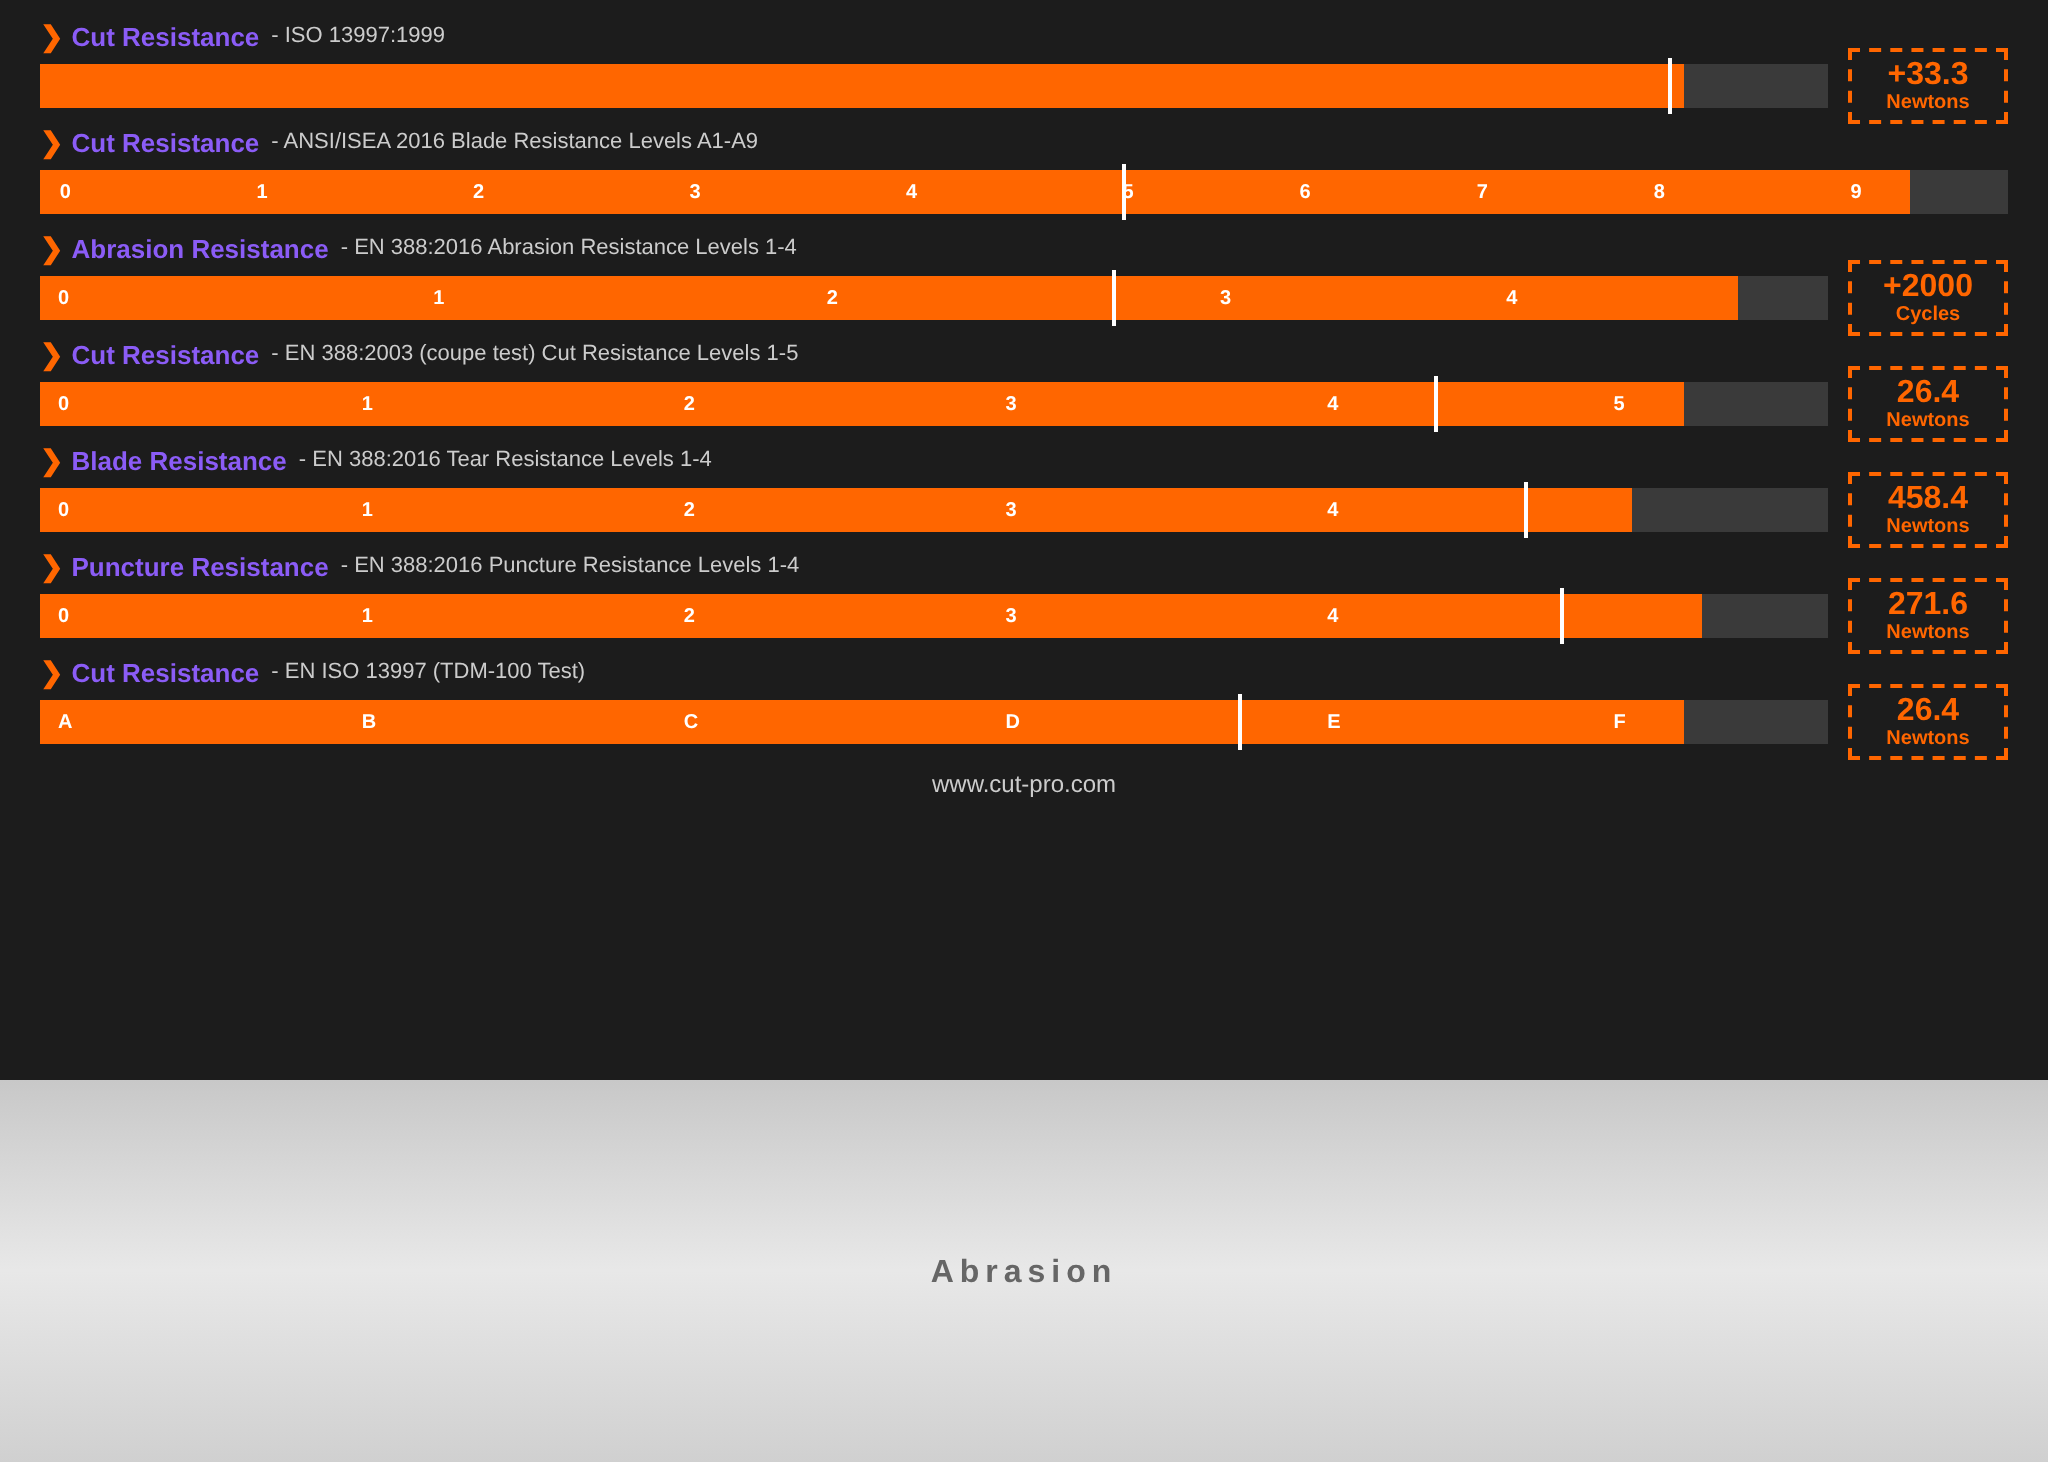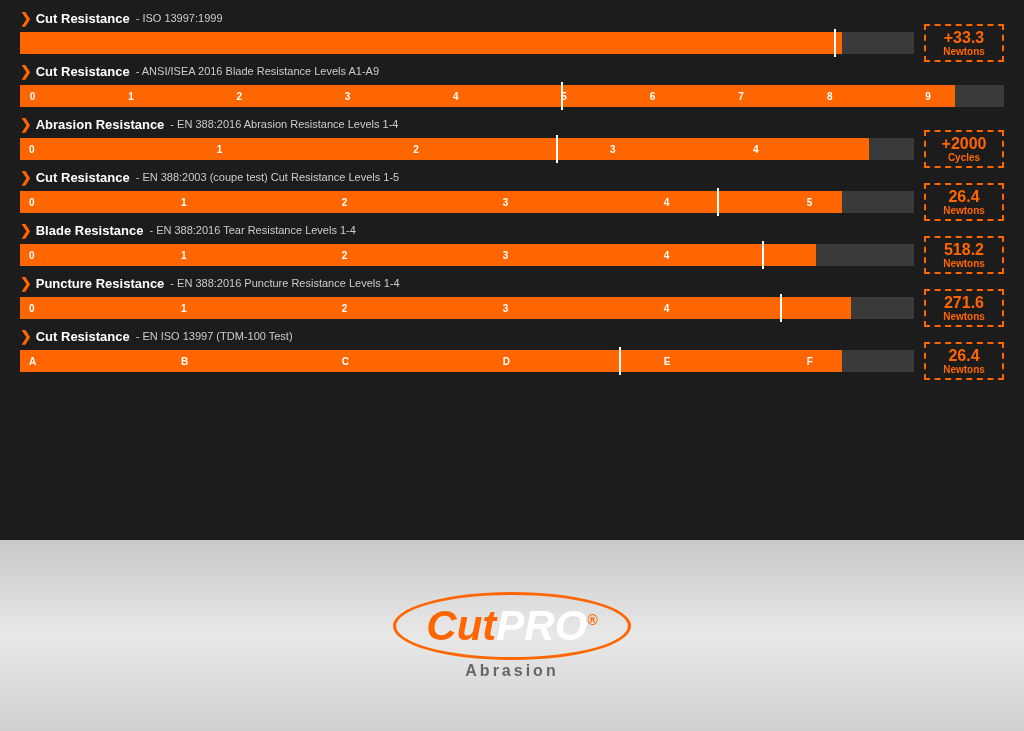--- a/index.html
+++ b/index.html
@@ -39,21 +39,21 @@
     }
 
     .chevron {
       color: #ff6600;
       font-size: 14px;
       margin-right: 4px;
       font-weight: bold;
     }
 
     .row-title {
-      color: #ffffff;
+      color: #8b5cf6;
       font-size: 13px;
       font-weight: bold;
     }
 
     .row-subtitle {
       color: #cccccc;
       font-size: 11px;
       margin-left: 6px;
     }
 
@@ -267,21 +267,21 @@
         <div class="bar-container">
           <div class="bar-track">
             <div class="bar-fill" style="width: 89%;"></div>
             <span class="bar-label" style="left: 1%;">0</span>
             <span class="bar-label" style="left: 18%;">1</span>
             <span class="bar-label" style="left: 36%;">2</span>
             <span class="bar-label" style="left: 54%;">3</span>
             <span class="bar-label" style="left: 72%;">4</span>
             <div class="bar-marker" style="left: 83%;"></div>
           </div>
-          <div class="value-box"><span>518.2</span><span class="value-unit">Newtons</span></div>
+          <div class="value-box"><span>458.4</span><span class="value-unit">Newtons</span></div>
         </div>
       </div>
       <div class="row">
         <div class="row-header">
           <span class="chevron">❯</span>
           <span class="row-title">Puncture Resistance</span>
           <span class="row-subtitle">- EN 388:2016 Puncture Resistance Levels 1-4</span>
         </div>
         <div class="bar-container">
           <div class="bar-track">
@@ -310,25 +310,20 @@
             <span class="bar-label" style="left: 36%;">C</span>
             <span class="bar-label" style="left: 54%;">D</span>
             <span class="bar-label" style="left: 72%;">E</span>
             <span class="bar-label" style="left: 88%;">F</span>
             <div class="bar-marker" style="left: 67%;"></div>
           </div>
           <div class="value-box"><span>26.4</span><span class="value-unit">Newtons</span></div>
         </div>
       </div>
     </div>
+  <div class="website">www.cut-pro.com</div>
 </div>
 
 <div class="bottom-panel">
   <div class="logo-container">
-    <div class="logo-oval">
-      <div class="logo-top-line">
-        <span class="logo-text-cut">Cut</span>
-        <span class="logo-text-pro">PRO<span class="logo-registered">®</span></span>
-      </div>
-    </div>
     <div class="logo-clothing">Abrasion</div>
   </div>
 </div>
 
 </body></html>

